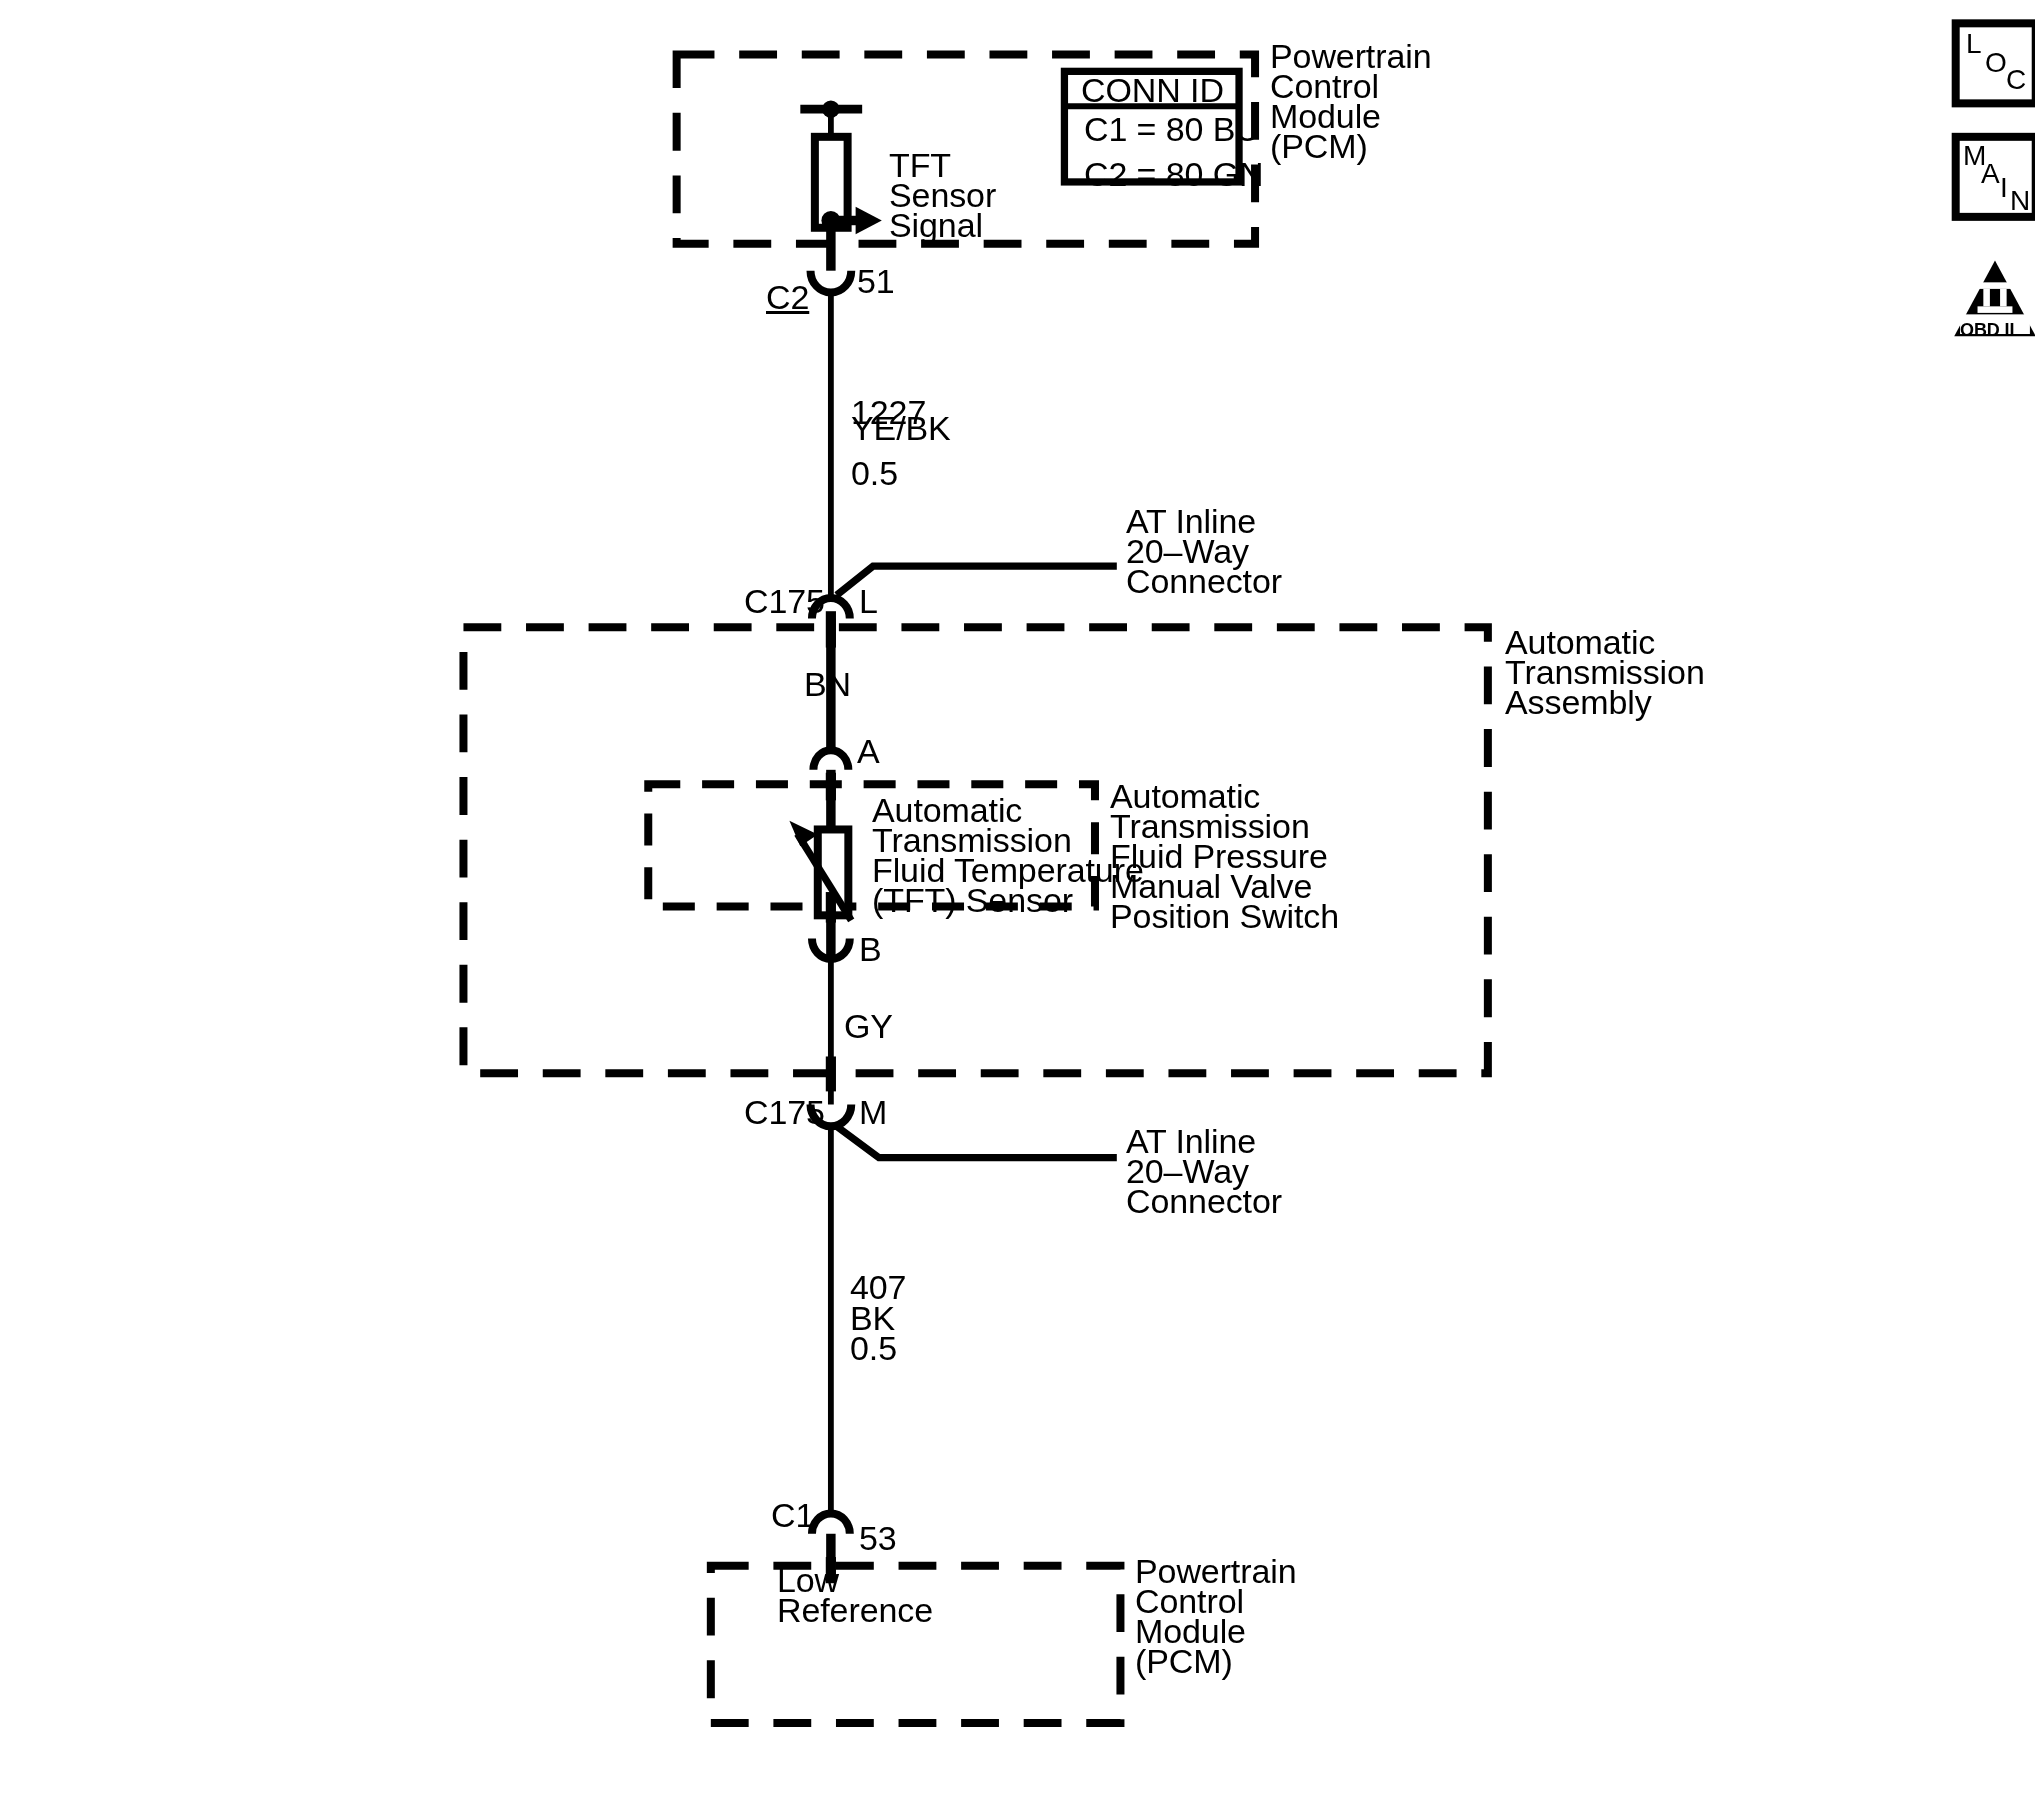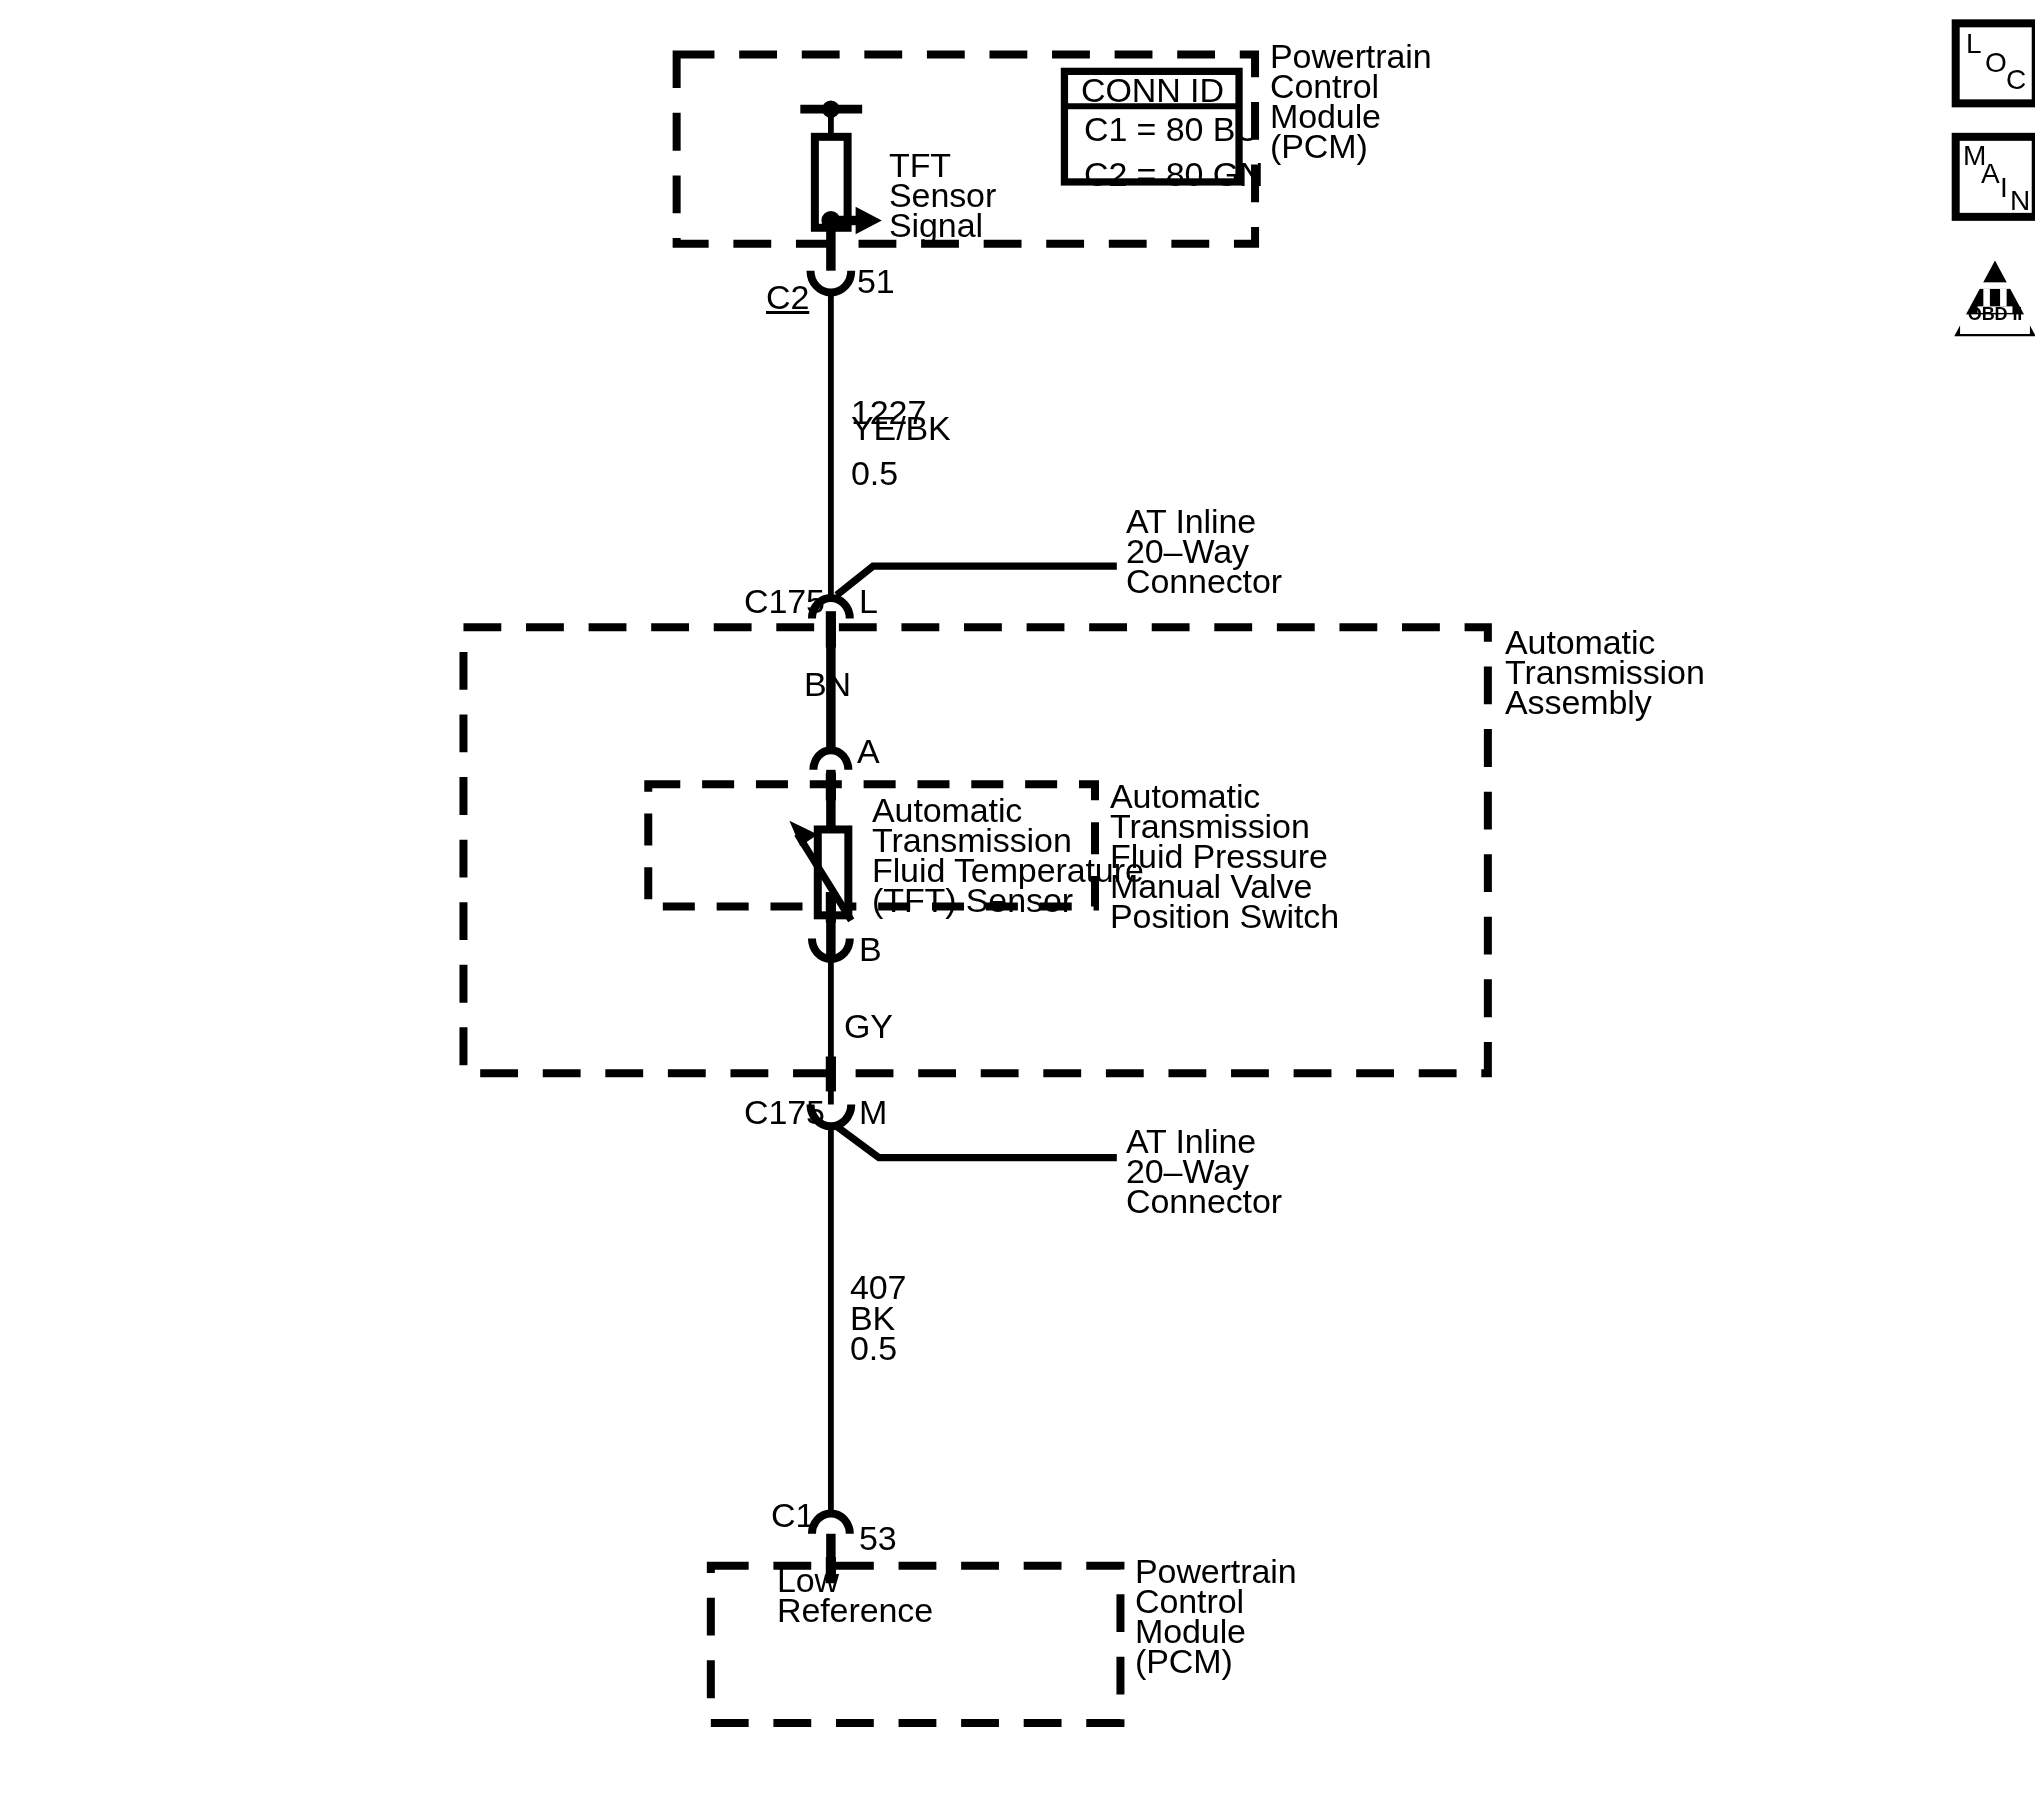--- a/index.html
+++ b/index.html
@@ -171,16 +171,16 @@
 
   <div class="lbl nosel" style="left:1966px;top:29px;font-size:28px;">L</div>
   <div class="lbl nosel" style="left:1985px;top:48px;font-size:28px;">O</div>
   <div class="lbl nosel" style="left:2006px;top:65px;font-size:28px;">C</div>
 
   <div class="lbl nosel" style="left:1963px;top:141px;font-size:28px;">M</div>
   <div class="lbl nosel" style="left:1981px;top:159px;font-size:28px;">A</div>
   <div class="lbl nosel" style="left:2000px;top:173px;font-size:28px;">I</div>
   <div class="lbl nosel" style="left:2010px;top:186px;font-size:28px;">N</div>
 
-  <div class="lbl nosel" style="left:1960px;top:304px;width:70px;text-align:center;font-size:18px;line-height:20.4px;font-weight:600;">OBD II</div>
+  <div class="lbl nosel" style="left:1960px;top:320px;width:70px;text-align:left;font-size:18px;line-height:20.4px;font-weight:600;">OBD II</div>
 
 </div>
 
 
 </body></html>

